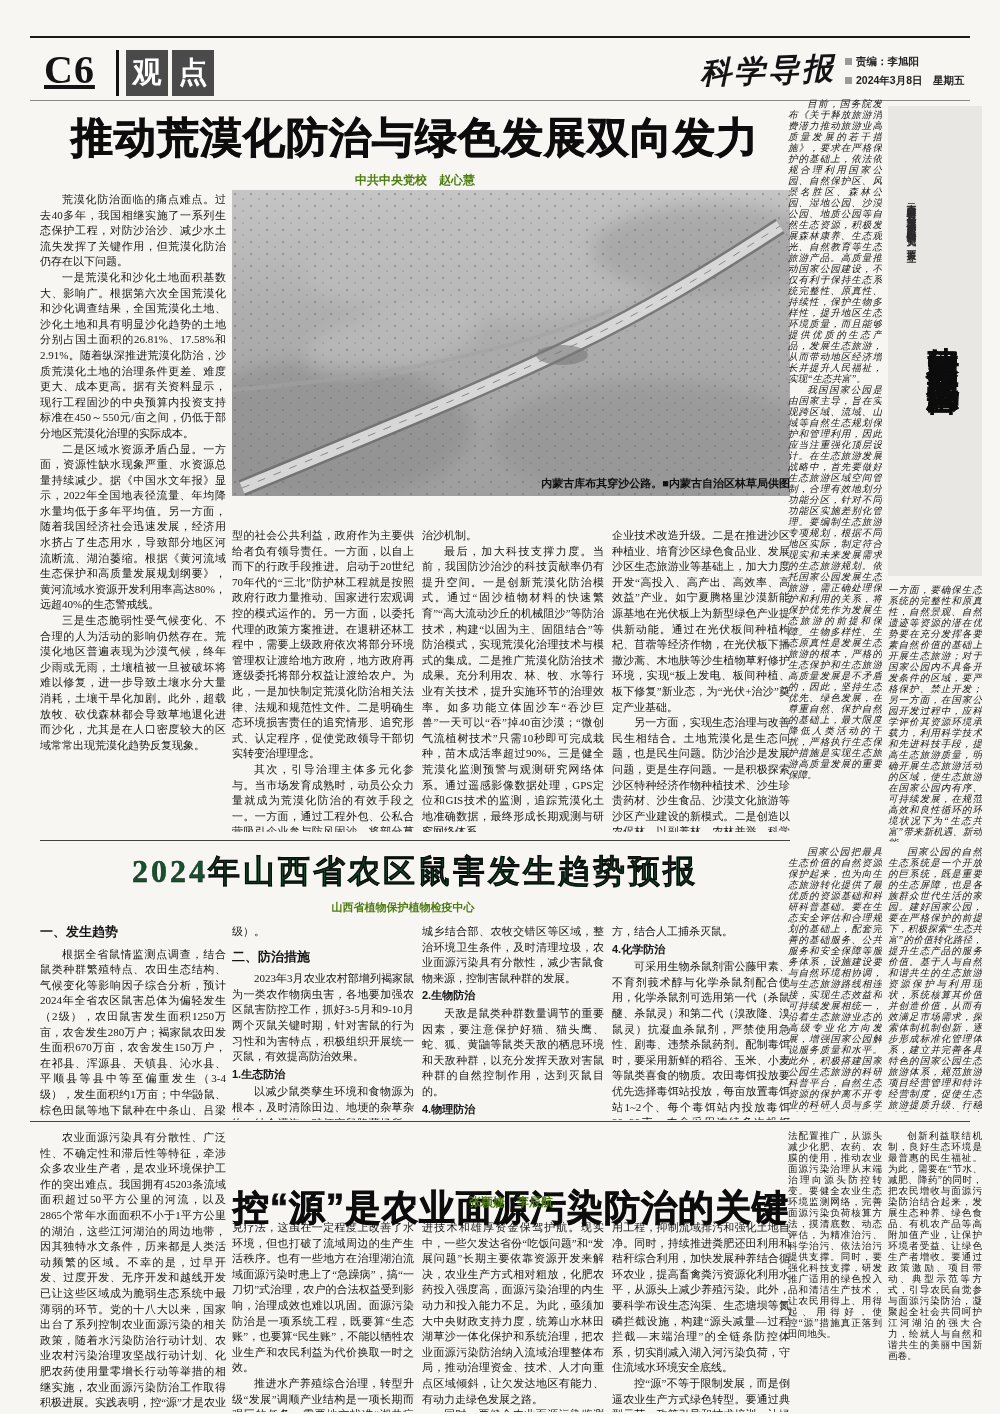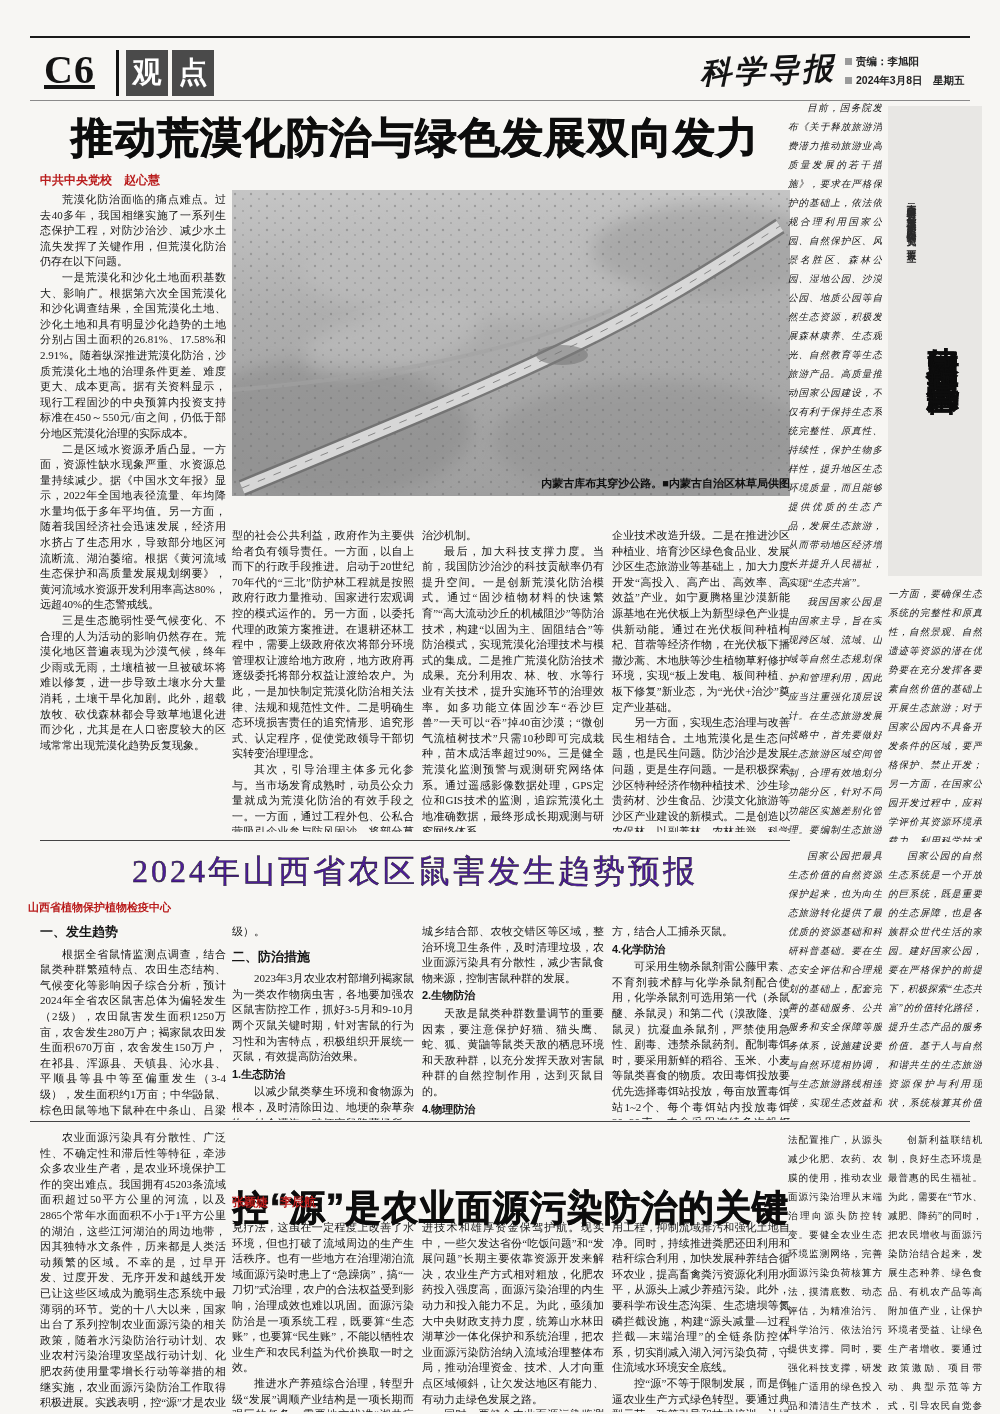--- a/index.html
+++ b/index.html
@@ -14,28 +14,28 @@
   .pageno{font-family:"Liberation Serif",serif;font-weight:bold;font-size:40px;letter-spacing:1px;text-decoration:underline;}
   .secbox{width:42px;height:46px;background:#4a4a4a;color:#fff;display:flex;align-items:center;justify-content:center;
           font-family:"Liberation Sans",sans-serif;font-weight:bold;font-size:29px;}
   .masthead{font-family:"Liberation Serif",serif;font-style:italic;font-weight:bold;font-size:31px;
             letter-spacing:3px;transform:rotate(-2deg);white-space:nowrap;}
   .hdr-meta{font-family:"Liberation Sans",sans-serif;font-size:10.5px;font-weight:bold;line-height:19px;color:#222;}
   .sq{display:inline-block;width:7px;height:7px;background:#9a9a9a;margin-right:4px;}
   
   .headline-black{font-family:"Liberation Sans",sans-serif;font-weight:bold;color:#0d0d0d;
                   text-align:center;-webkit-text-stroke:0.8px #0d0d0d;letter-spacing:1px;white-space:nowrap;}
-  .headline-song{font-family:"Liberation Serif",serif;font-weight:normal;color:#4c1d95;
+  .headline-song{font-family:"Liberation Serif",serif;font-weight:bold;color:#14532d;
                  text-align:center;letter-spacing:3px;-webkit-text-stroke:0.4px #0d0d0d;white-space:nowrap;}
-  .byline{text-align:left;font-size:12px;font-weight:600;color:#b91c1c;}
+  .byline{text-align:center;font-size:12px;font-weight:600;color:#4d7c0f;}
   .col{position:absolute;overflow:hidden;text-align:justify;color:#161616;
        font-size:11px;line-height:15.6px;}
   .paras p{margin:0;text-indent:2em;}
   .cont p:first-child{text-indent:0;}
-  .narrow{font-size:9.6px;line-height:19px;}
+  .narrow{font-size:9.6px;line-height:11px;}
   .kai{font-style:italic;}
   .sec-h{font-family:"Liberation Sans",sans-serif;font-weight:bold;font-size:13px;margin:0 0 7px 0;text-indent:0;}
   .sec-h.mid{margin:9px 0 7px 0;}
   .sub-h{font-family:"Liberation Sans",sans-serif;font-weight:bold;font-size:11px;margin:2px 0;text-indent:0;}
   .caption{font-size:11px;font-weight:bold;text-align:right;color:#111;}
   
   .vt-box{background:#e8e7e4;display:flex;flex-direction:row;justify-content:center;align-items:center;gap:4px;}
   .vt-attr{writing-mode:vertical-rl;font-size:9.5px;letter-spacing:1.5px;font-weight:bold;color:#2a2a2a;
            height:62%;}
   .vt-title{writing-mode:vertical-rl;font-family:"Liberation Serif",serif;font-weight:bold;font-size:32px;

